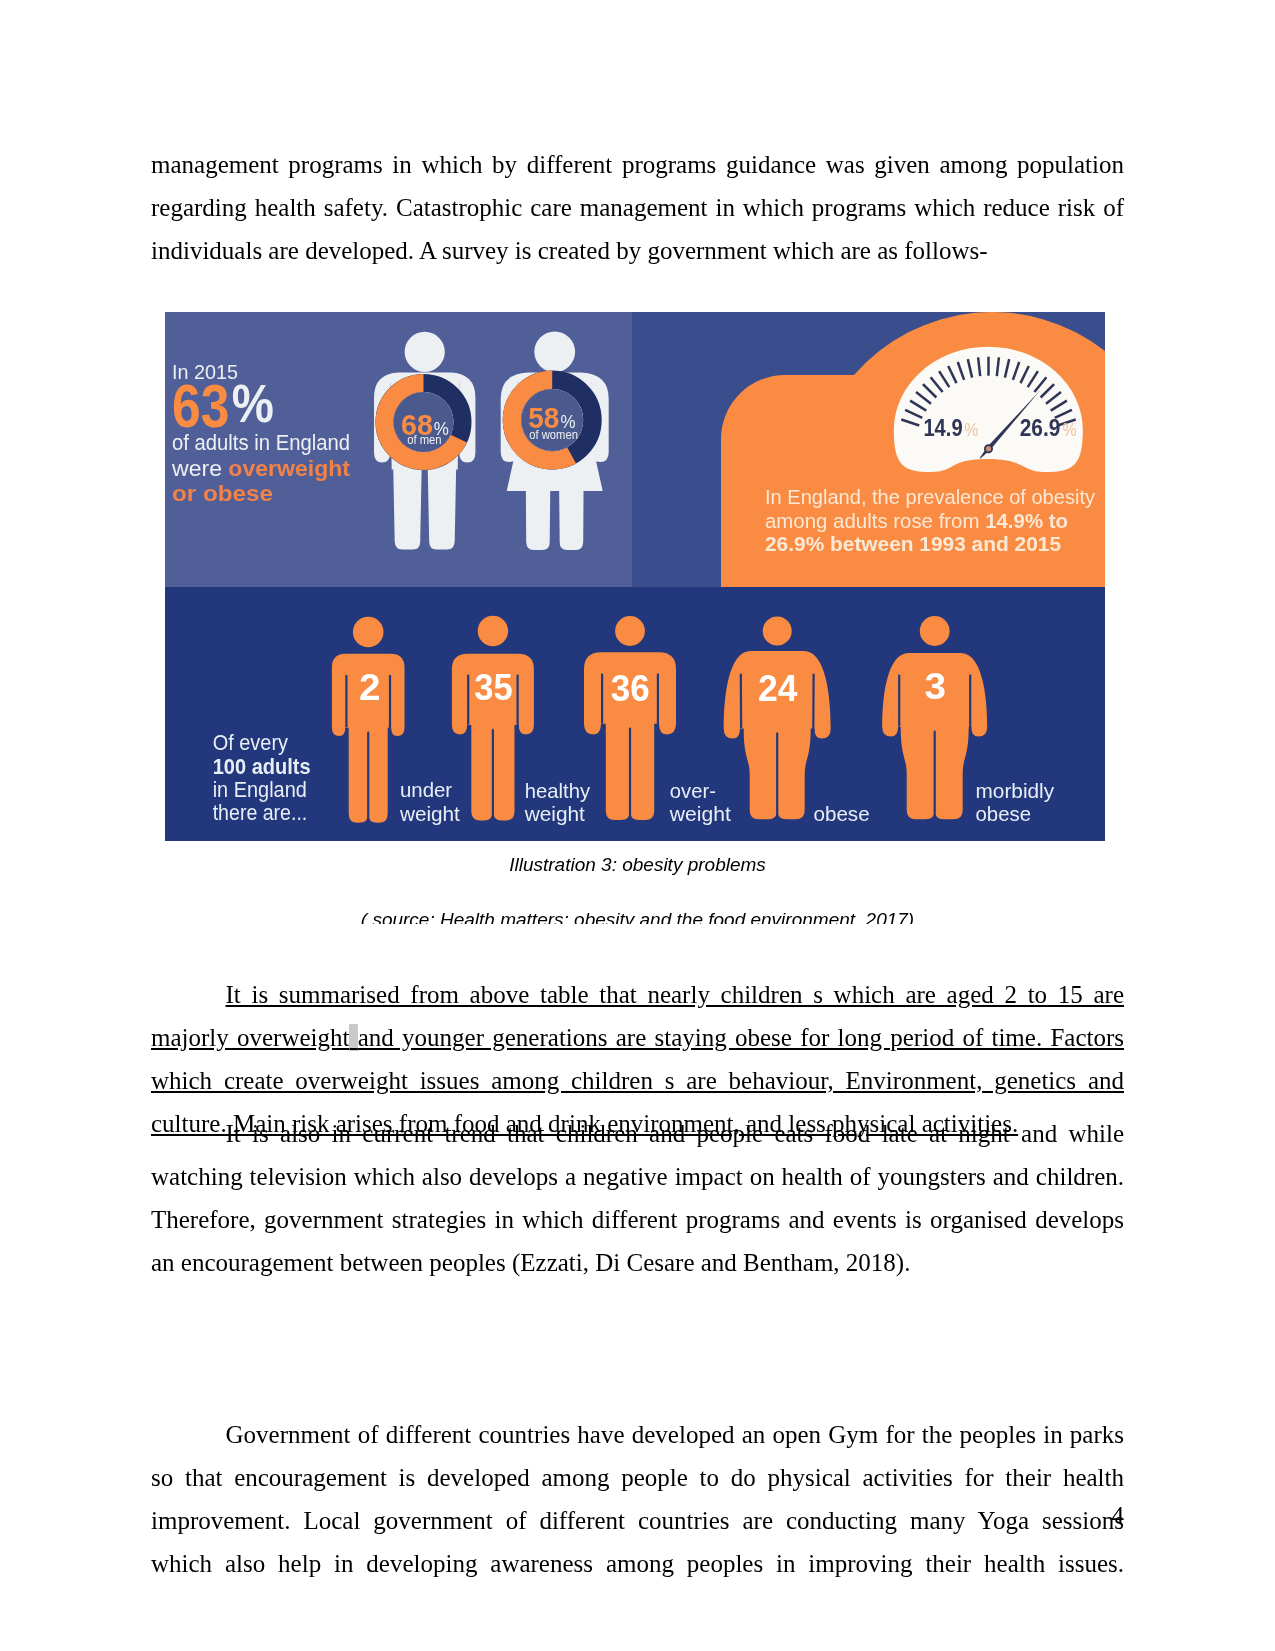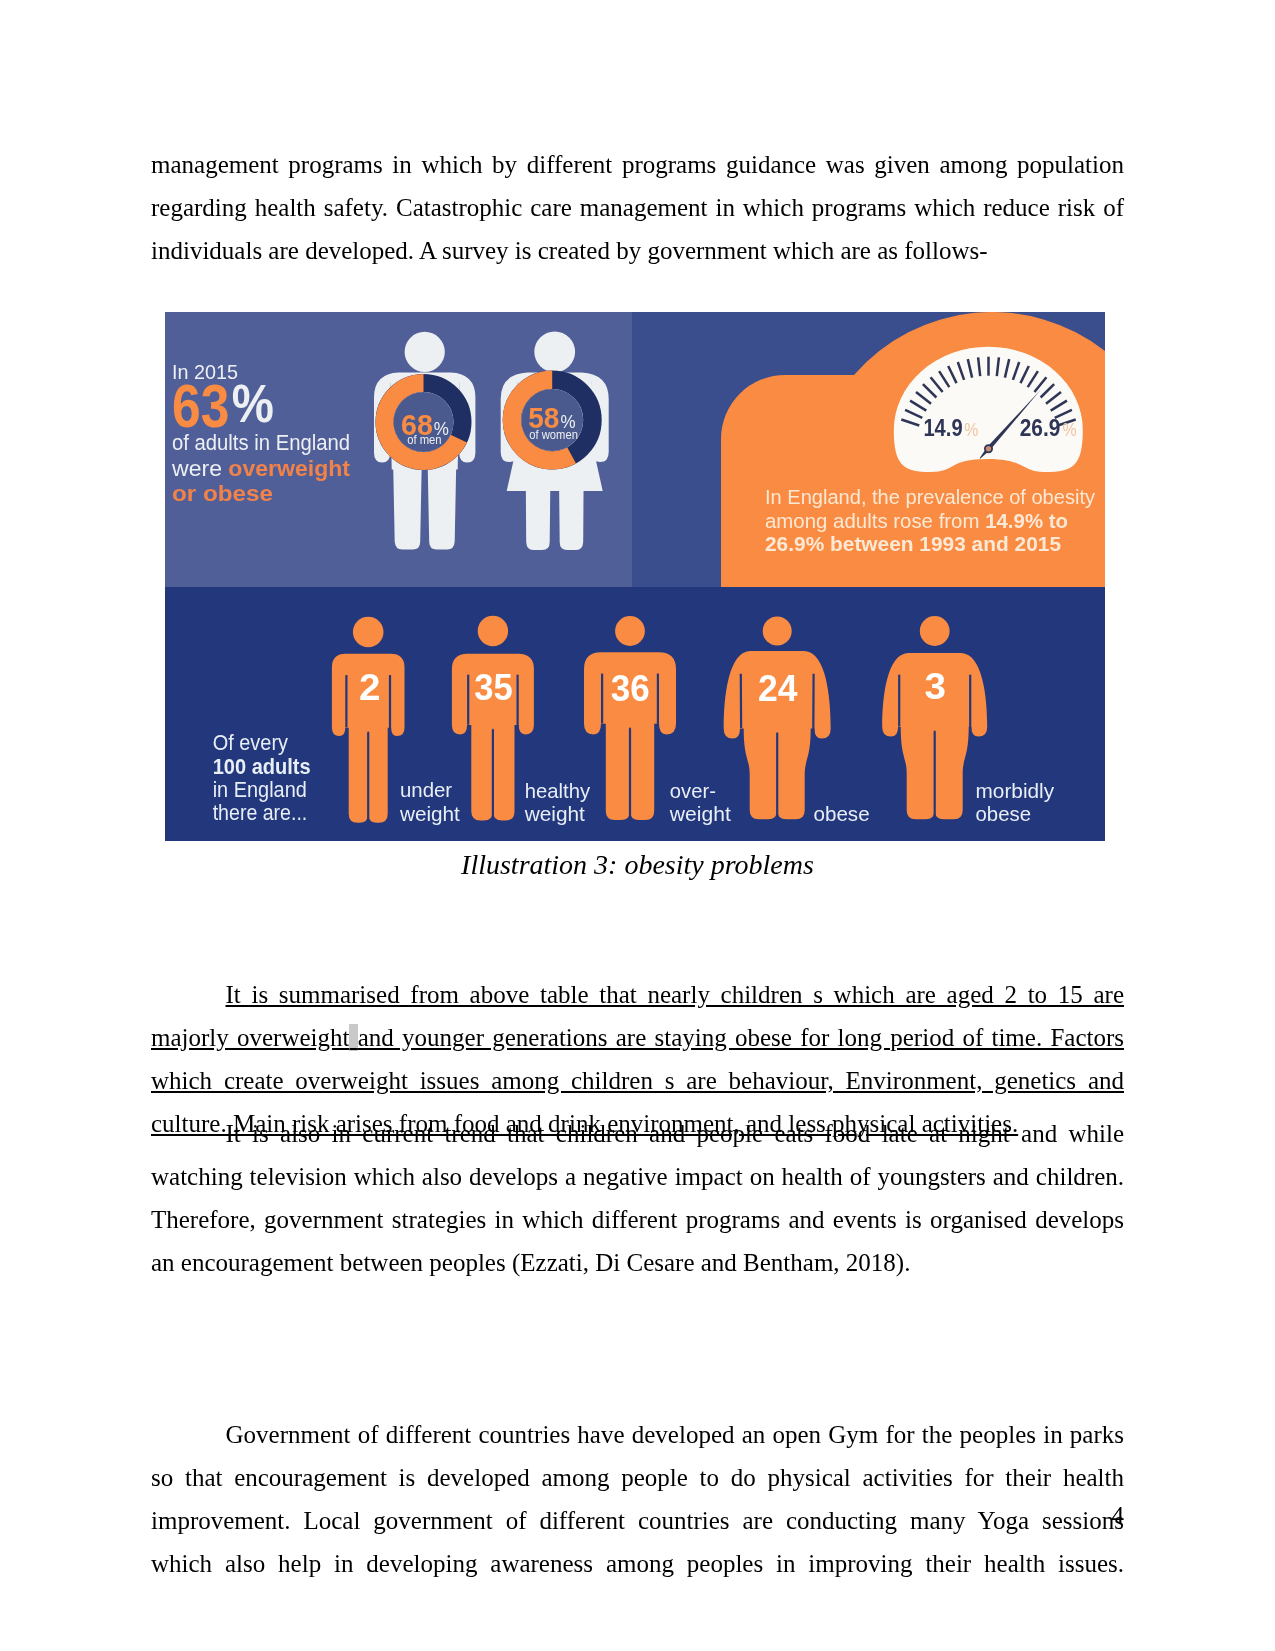--- a/index.html
+++ b/index.html
@@ -8,21 +8,21 @@
   .page{position:absolute;left:0;top:0;width:1275px;height:1186px;}
   .para{position:absolute;left:151px;width:973px;font-size:25px;line-height:43px;color:#000;text-align:justify;text-justify:inter-word;}
   .p1{top:143px;}
   .p2{top:973px;text-indent:74.5px;text-decoration:underline;}
   .p3{top:1112px;text-indent:74.5px;}
   .p4{top:1396px;text-indent:74.5px;margin-top:17px;}
   .pagenum{position:absolute;left:0;top:1494px;width:1124px;text-align:right;font-size:25px;line-height:43px;color:#000;}
   .p4{text-align-last:justify;}
   .hl{background:#C9C9C9;white-space:pre;}
   .figure{position:absolute;left:165px;top:312px;width:940px;height:529px;}
-  .caption{font-family:Liberation Serif, serif;font-style:italic;font-size:28px;color:#000;text-align:center;}
+  .caption{font-family:Liberation Sans, sans-serif;font-style:italic;font-size:19px;color:#000;text-align:center;}
   .cap1{position:absolute;left:151px;top:849px;width:973px;line-height:32px;}
   .capclip{position:absolute;left:151px;top:904px;width:973px;height:19.5px;overflow:hidden;}
   .cap2{width:973px;line-height:32px;}
 </style>
 </head>
 <body>
 
 <div class="page">
   <div class="para p1">management programs in which by different programs guidance was given among population regarding health safety. Catastrophic care management in which programs which reduce risk of individuals are developed. A survey is created by government which are as follows-</div>
   <div class="para p2"><span>It is summarised from above table that nearly children s which are aged 2 to 15 are majorly overweight</span><span class="hl"> </span><span>and younger generations are staying obese for long period of time. Factors which create overweight issues among children s are behaviour, Environment, genetics and culture. Main risk arises from food and drink environment, and less physical activities.</span></div>
@@ -167,14 +167,17 @@
 <g font-family="Liberation Sans, sans-serif" font-size="22" fill="#E8EEF6">
   <text x="47.7" y="438.1" textLength="75.3" lengthAdjust="spacingAndGlyphs">Of every</text>
   <text x="47.7" y="461.6" font-weight="bold" textLength="97.9" lengthAdjust="spacingAndGlyphs">100 adults</text>
   <text x="47.7" y="485.2" textLength="94.1" lengthAdjust="spacingAndGlyphs">in England</text>
   <text x="47.7" y="508.2" textLength="94.6" lengthAdjust="spacingAndGlyphs">there are...</text>
 </g>
 
     </svg>
   </div>
   <div class="caption cap1">Illustration 3: obesity problems</div>
+  <div class="capclip">
+      <div class="caption cap2">( source: Health matters: obesity and the food environment, 2017)</div>
+    </div>
   <div class="pagenum">4</div>
 </div>
 
 </body></html>

